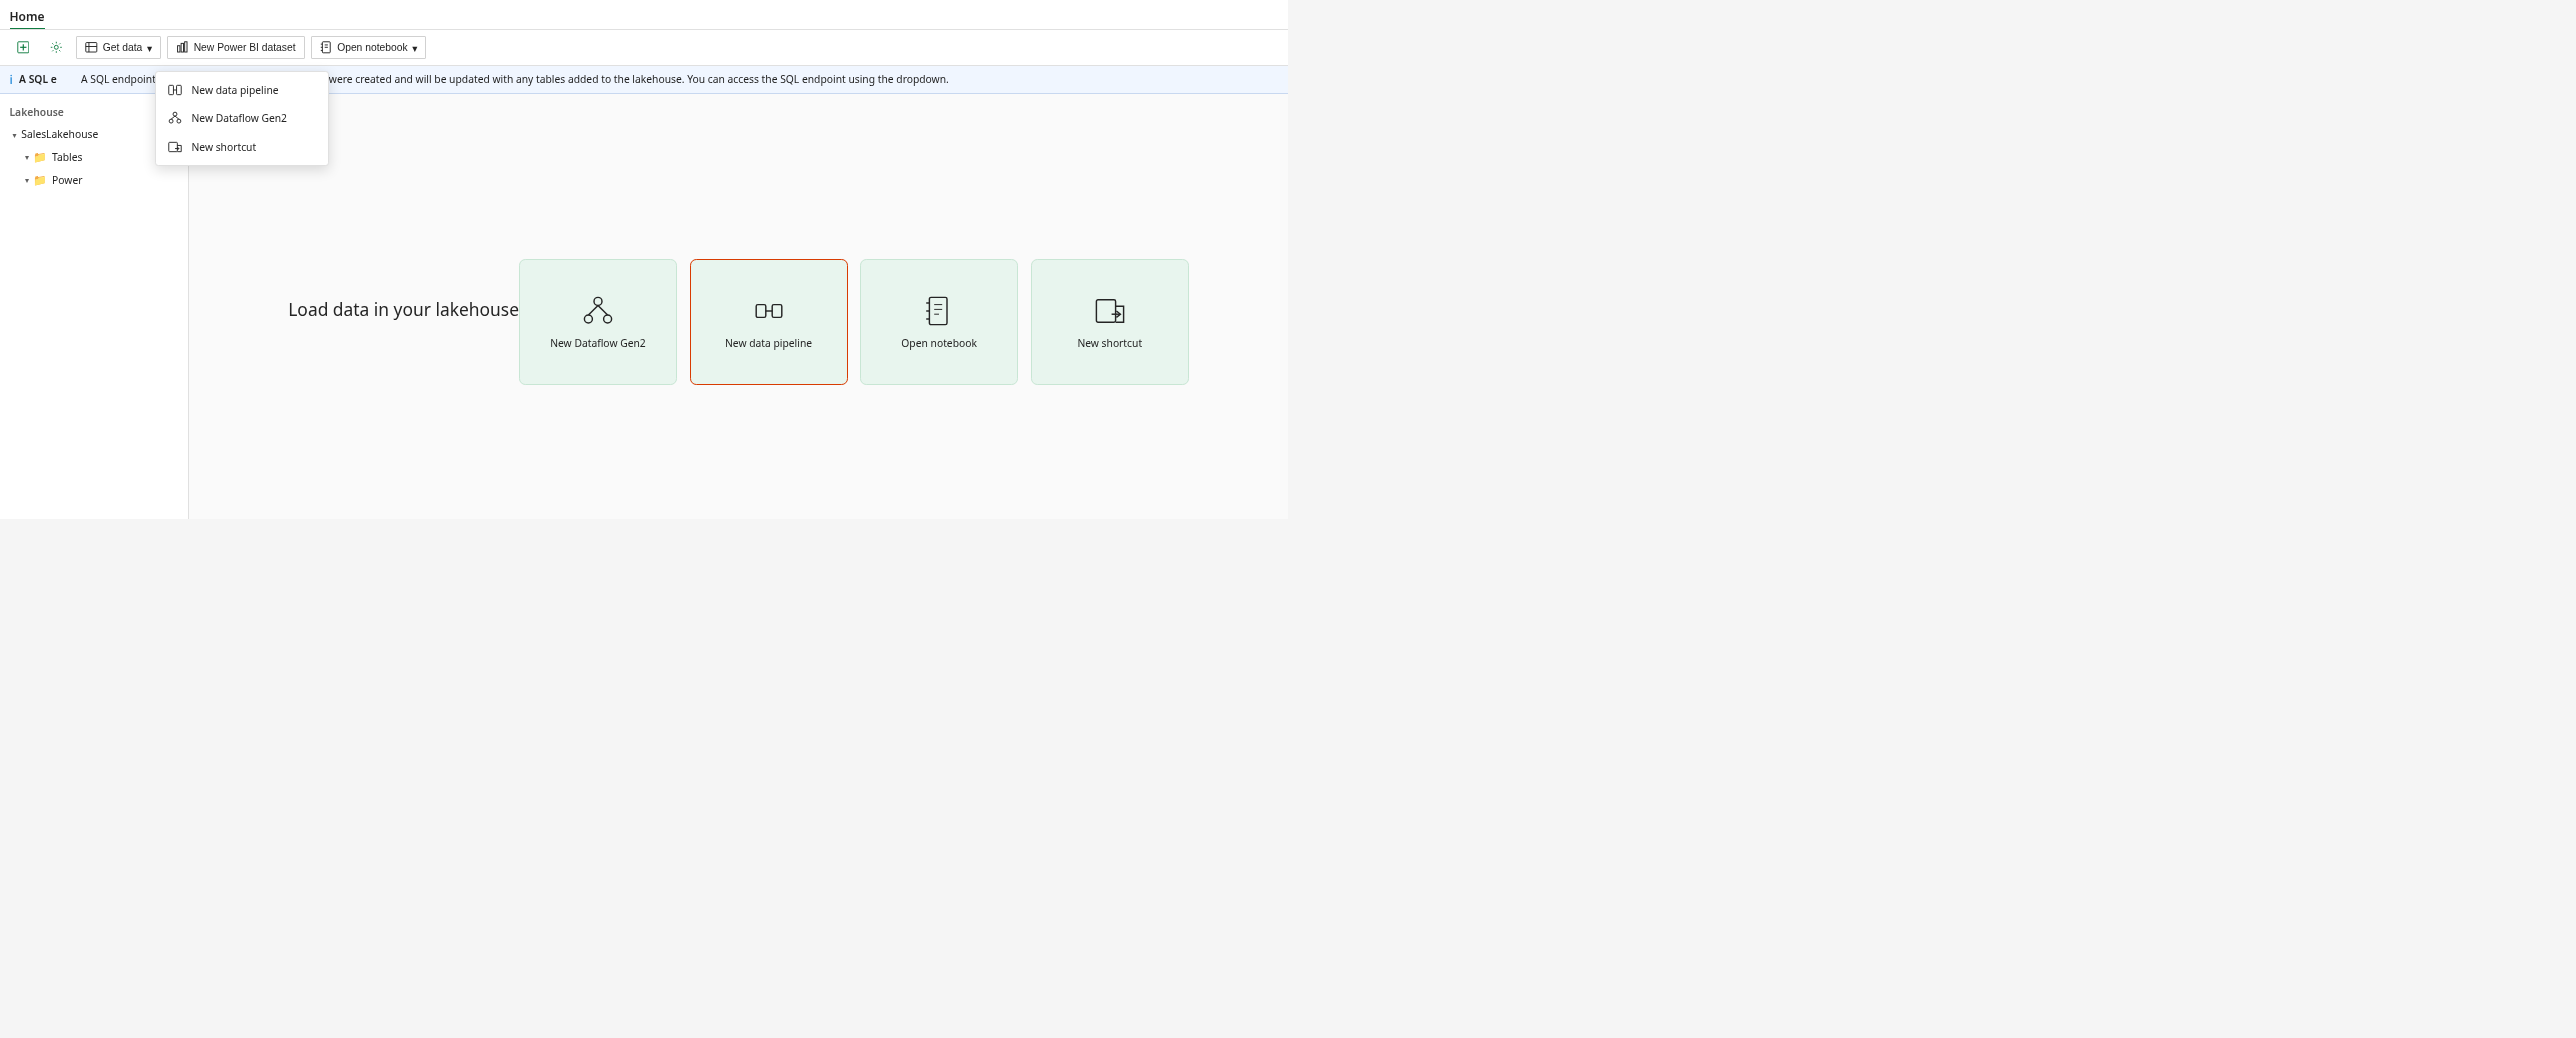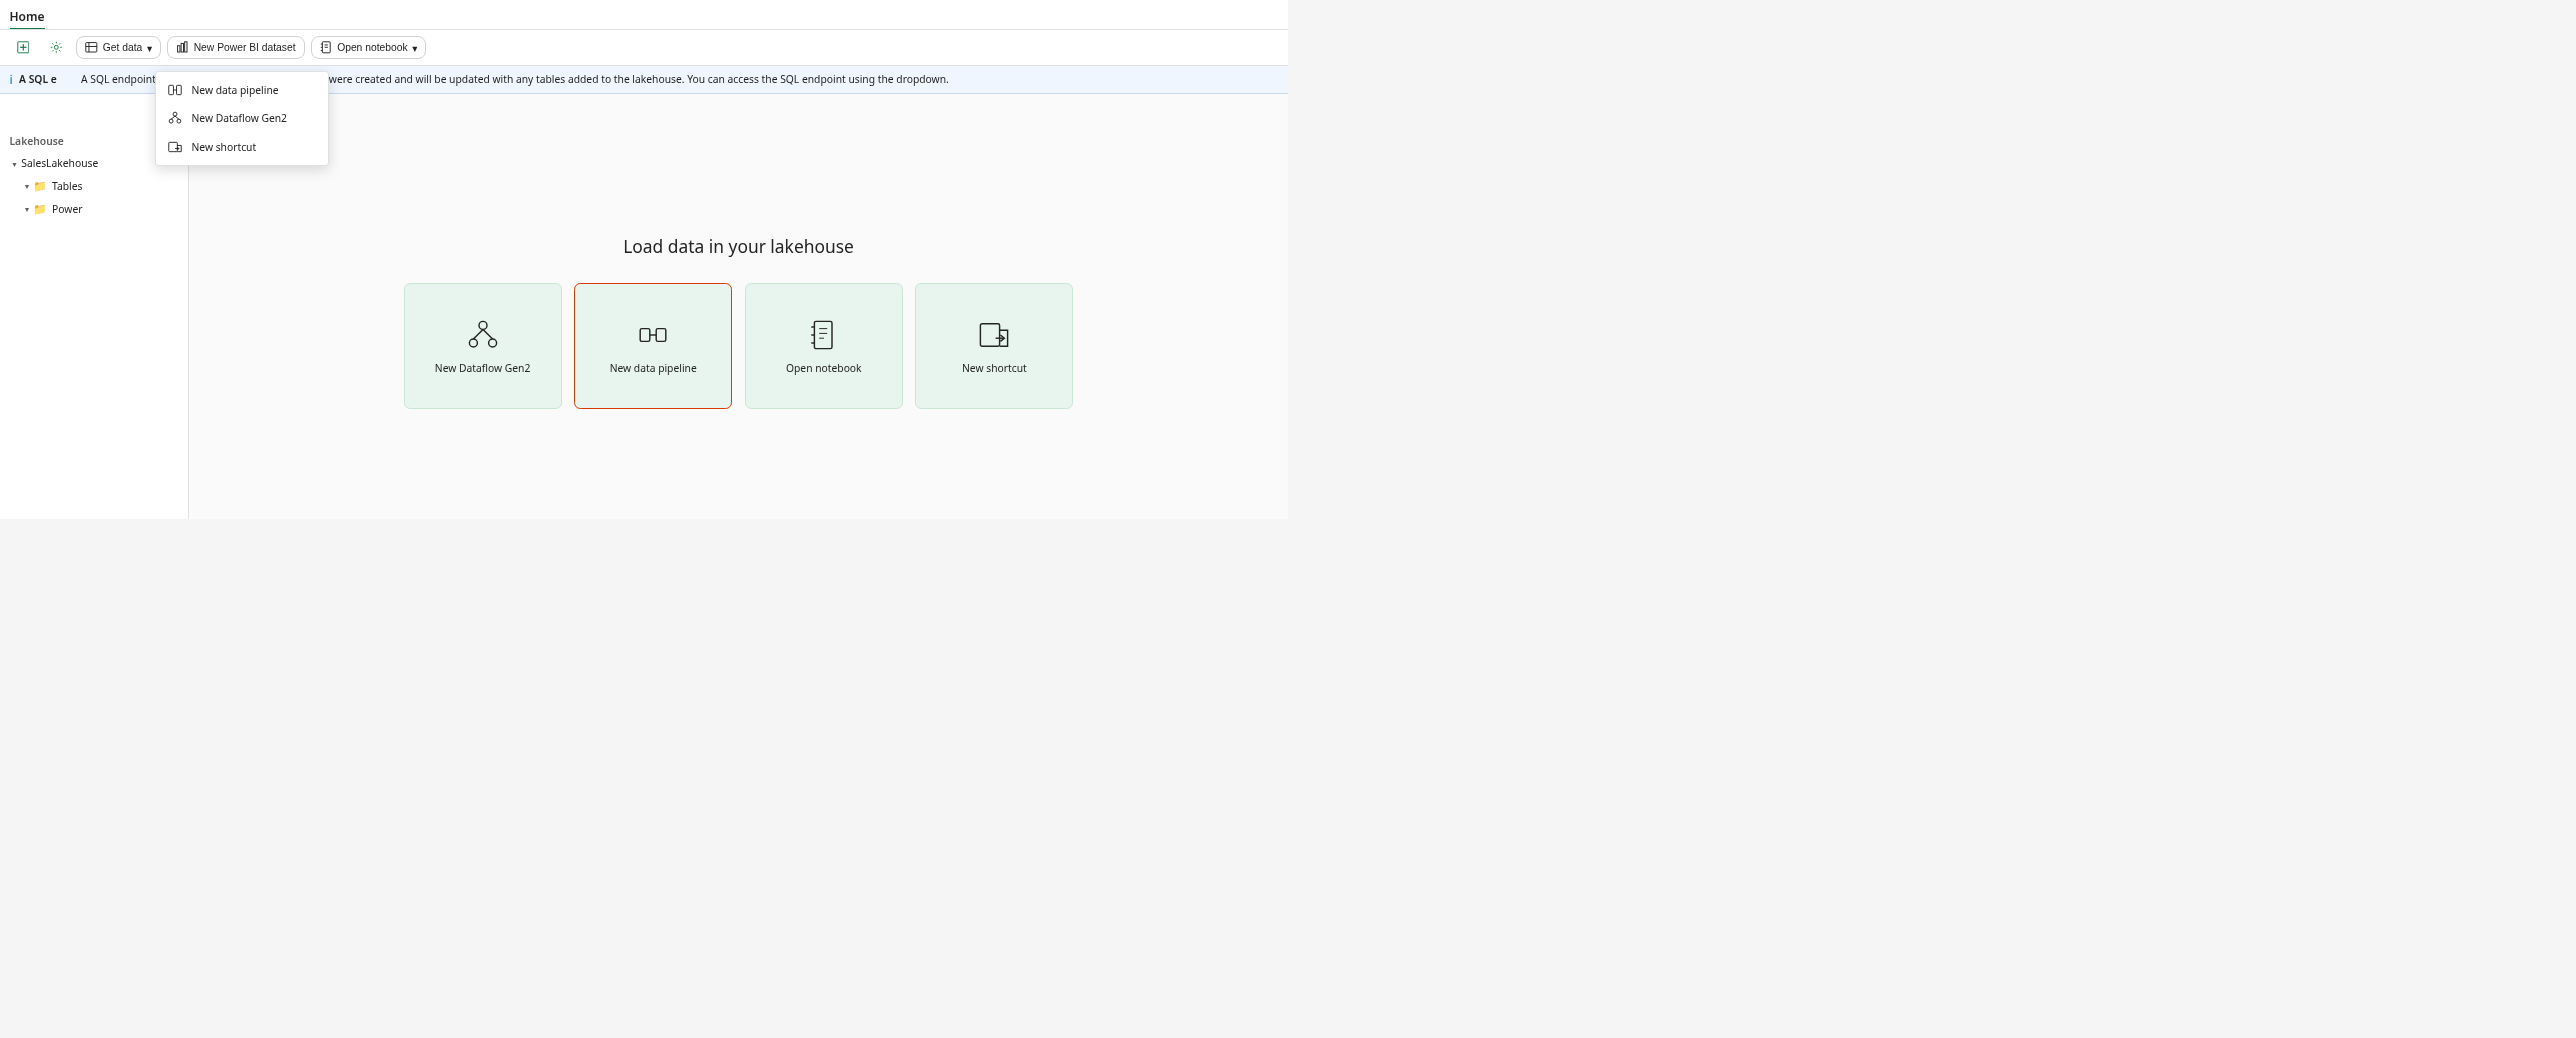--- a/index.html
+++ b/index.html
@@ -35,21 +35,21 @@
       border-radius: 3.2px;
       padding: 3.2px 6.3px;
       cursor: pointer;
       font-size: 10.3px;
       color: #242424;
     }
 
     .btn-primary {
       background: #fff;
       border: 0.8px solid #d1d1d1;
-      border-radius: 8px;
+      border-radius: 1px;
       padding: 4px 8px;
       cursor: pointer;
       font-size: 10.3px;
       display: flex;
       align-items: center;
       gap: 4.7px;
       color: #242424;
     }
 
     
@@ -107,21 +107,21 @@
 
     .folder-icon {
       color: #616161;
       font-size: 11px;
     }
 
     
     .content-area {
       flex: 1;
       display: flex;
-      flex-direction: column;
+      flex-direction: row;
       align-items: center;
       justify-content: center;
       background: #fafafa;
       padding: 16px;
     }
 
     .content-heading {
       font-size: 17.4px;
       font-weight: 400;
       color: #242424;
@@ -295,21 +295,21 @@
 
 <div class="notification-bar">
   <span class="info-icon">ℹ</span>
   <span style="font-weight:600; margin-right:18px;">A SQL e</span>
   <span>A SQL endpoint and a default dataset for reporting were created and will be updated with any tables added to the lakehouse. You can access the SQL endpoint using the dropdown.</span>
 </div>
 
 <div class="main-layout">
 
   <div class="sidebar">
-    <div style="padding: 4.7px 9.5px; font-size:10.3px; font-weight:600; color:#616161;margin-top:29px;">Lakehouse</div>
+    <div style="padding: 4.7px 9.5px; font-size:10.3px; font-weight:600; color:#616161;">Lakehouse</div>
 
     <div class="sidebar-item">
       <span class="chevron">▾</span>
       <span>SalesLakehouse</span>
     </div>
 
     <div class="sidebar-item sidebar-item-sub">
       <span class="chevron">▾</span>
       <span class="folder-icon">📁</span>
       <span>Tables</span>

